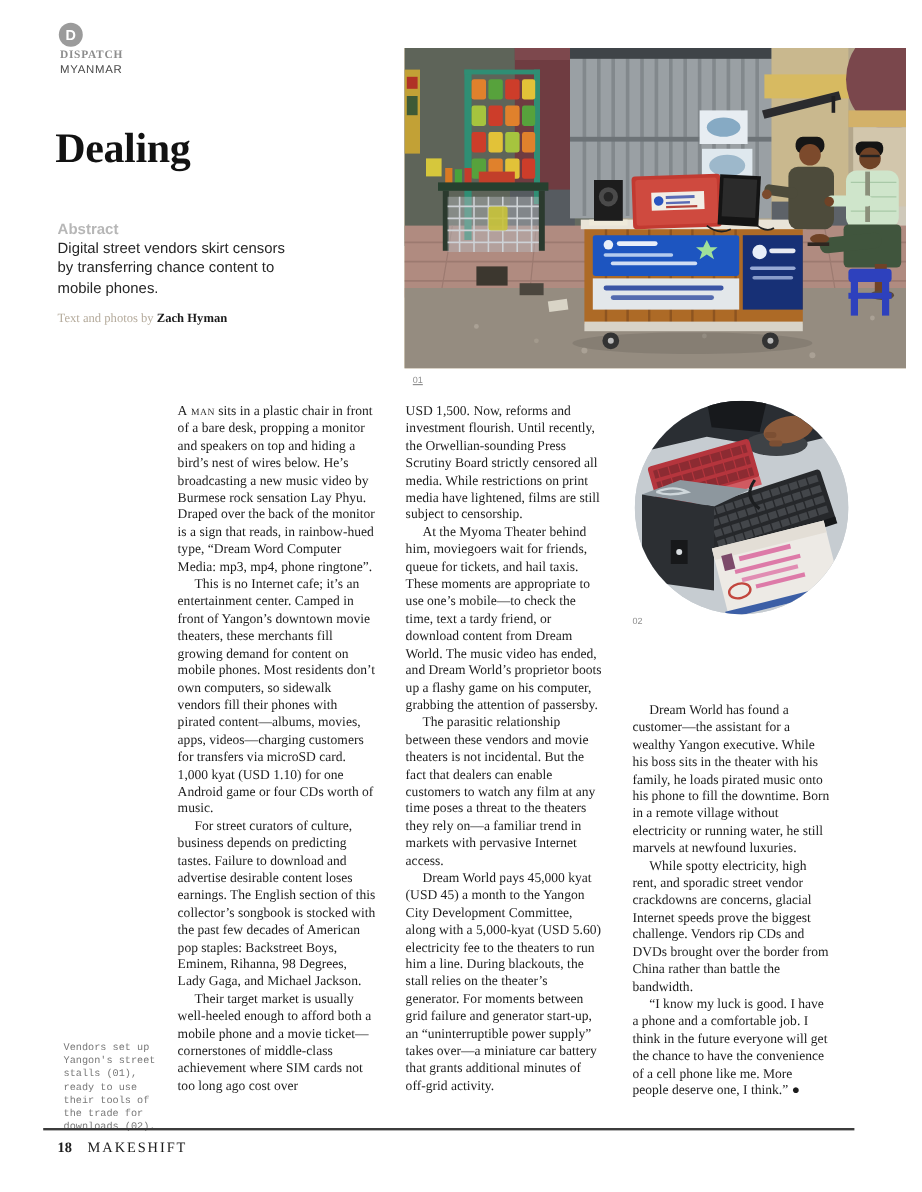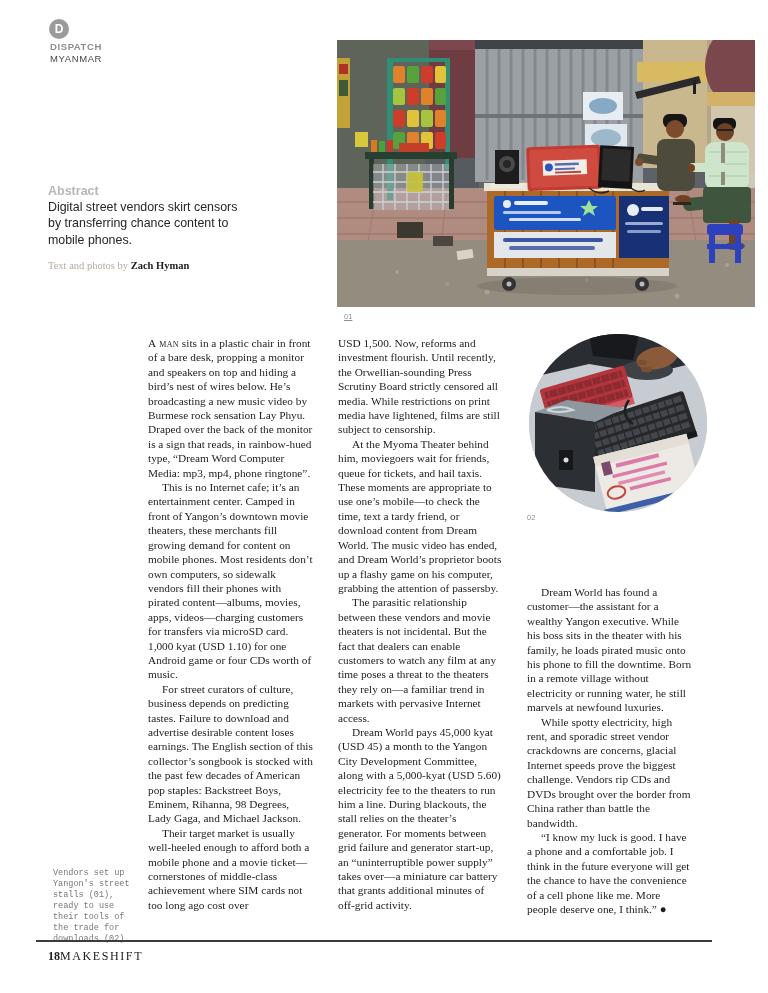--- a/index.html
+++ b/index.html
@@ -6,21 +6,21 @@
   .page{
     position:relative;width:768px;height:993px;background:#ffffff;overflow:hidden;
     font-family:"Liberation Serif",serif;color:#1c1c1c;
   }
   
   .badge{
     position:absolute;left:49px;top:19px;width:20px;height:20px;border-radius:50%;
     background:#9b9b9b;color:#ffffff;font-family:"Liberation Sans",sans-serif;
     font-weight:bold;font-size:12px;display:flex;align-items:center;justify-content:center;
   }
-  .kicker{position:absolute;left:50px;top:41px;font-family:Liberation Sans, sans-serif;
+  .kicker{position:absolute;left:50px;top:41px;font-family:Liberation Serif, serif;
     font-weight:bold;font-size:9.5px;letter-spacing:.6px;color:#8d8d8d;}
   .region{position:absolute;left:50px;top:53px;font-family:"Liberation Sans",sans-serif;
     font-size:9.5px;letter-spacing:.6px;color:#474747;}
   
   .title{position:absolute;left:46px;top:104px;font-weight:bold;font-size:35px;line-height:39px;
     letter-spacing:-.3px;color:#121212;}
   .abstract-label{position:absolute;left:48px;top:184px;font-family:Liberation Sans, sans-serif;
     font-weight:bold;font-size:12.5px;color:#b7b7b7;}
   .abstract-text{position:absolute;left:48px;top:199px;width:205px;
     font-family:"Liberation Sans",sans-serif;font-size:12.4px;line-height:16.4px;color:#262626;}
@@ -41,33 +41,34 @@
   #col1{left:148px;top:336px;}
   #col2{left:338px;top:336px;}
   #col3{left:527px;top:585px;}
   
   .margin-caption{position:absolute;left:53px;top:868px;width:88px;
     font-family:Liberation Mono, monospace;font-size:8.5px;line-height:11px;color:#787878;}
   
   .footer-rule{position:absolute;left:36px;top:940px;width:676px;height:2px;background:#3c3c3c;}
   .footer{position:absolute;left:48px;top:949px;font-size:12px;color:#1b1b1b;}
   .footer .pageno{font-weight:bold;}
-  .footer .brand{margin-left:0;letter-spacing:1.6px;}
+  .footer .brand{margin-left:13px;letter-spacing:1.6px;}
   svg{display:block;}
 </style>
 </head>
 <body>
 
 <div class="page">
 
   <div class="badge">D</div>
   <div class="kicker">DISPATCH</div>
   <div class="region">MYANMAR</div>
 
   <div class="title">
+    <div>Dealing</div>
   </div>
   <div class="abstract-label">Abstract</div>
   <div class="abstract-text">Digital street vendors skirt censors by transferring chance content to mobile phones.</div>
   <div class="byline">
     <span>Text and photos by </span><span class="author">Zach Hyman</span>
   </div>
 
   <div class="photo1">
     <svg viewBox="0 0 418 267" width="418" height="267">
 

